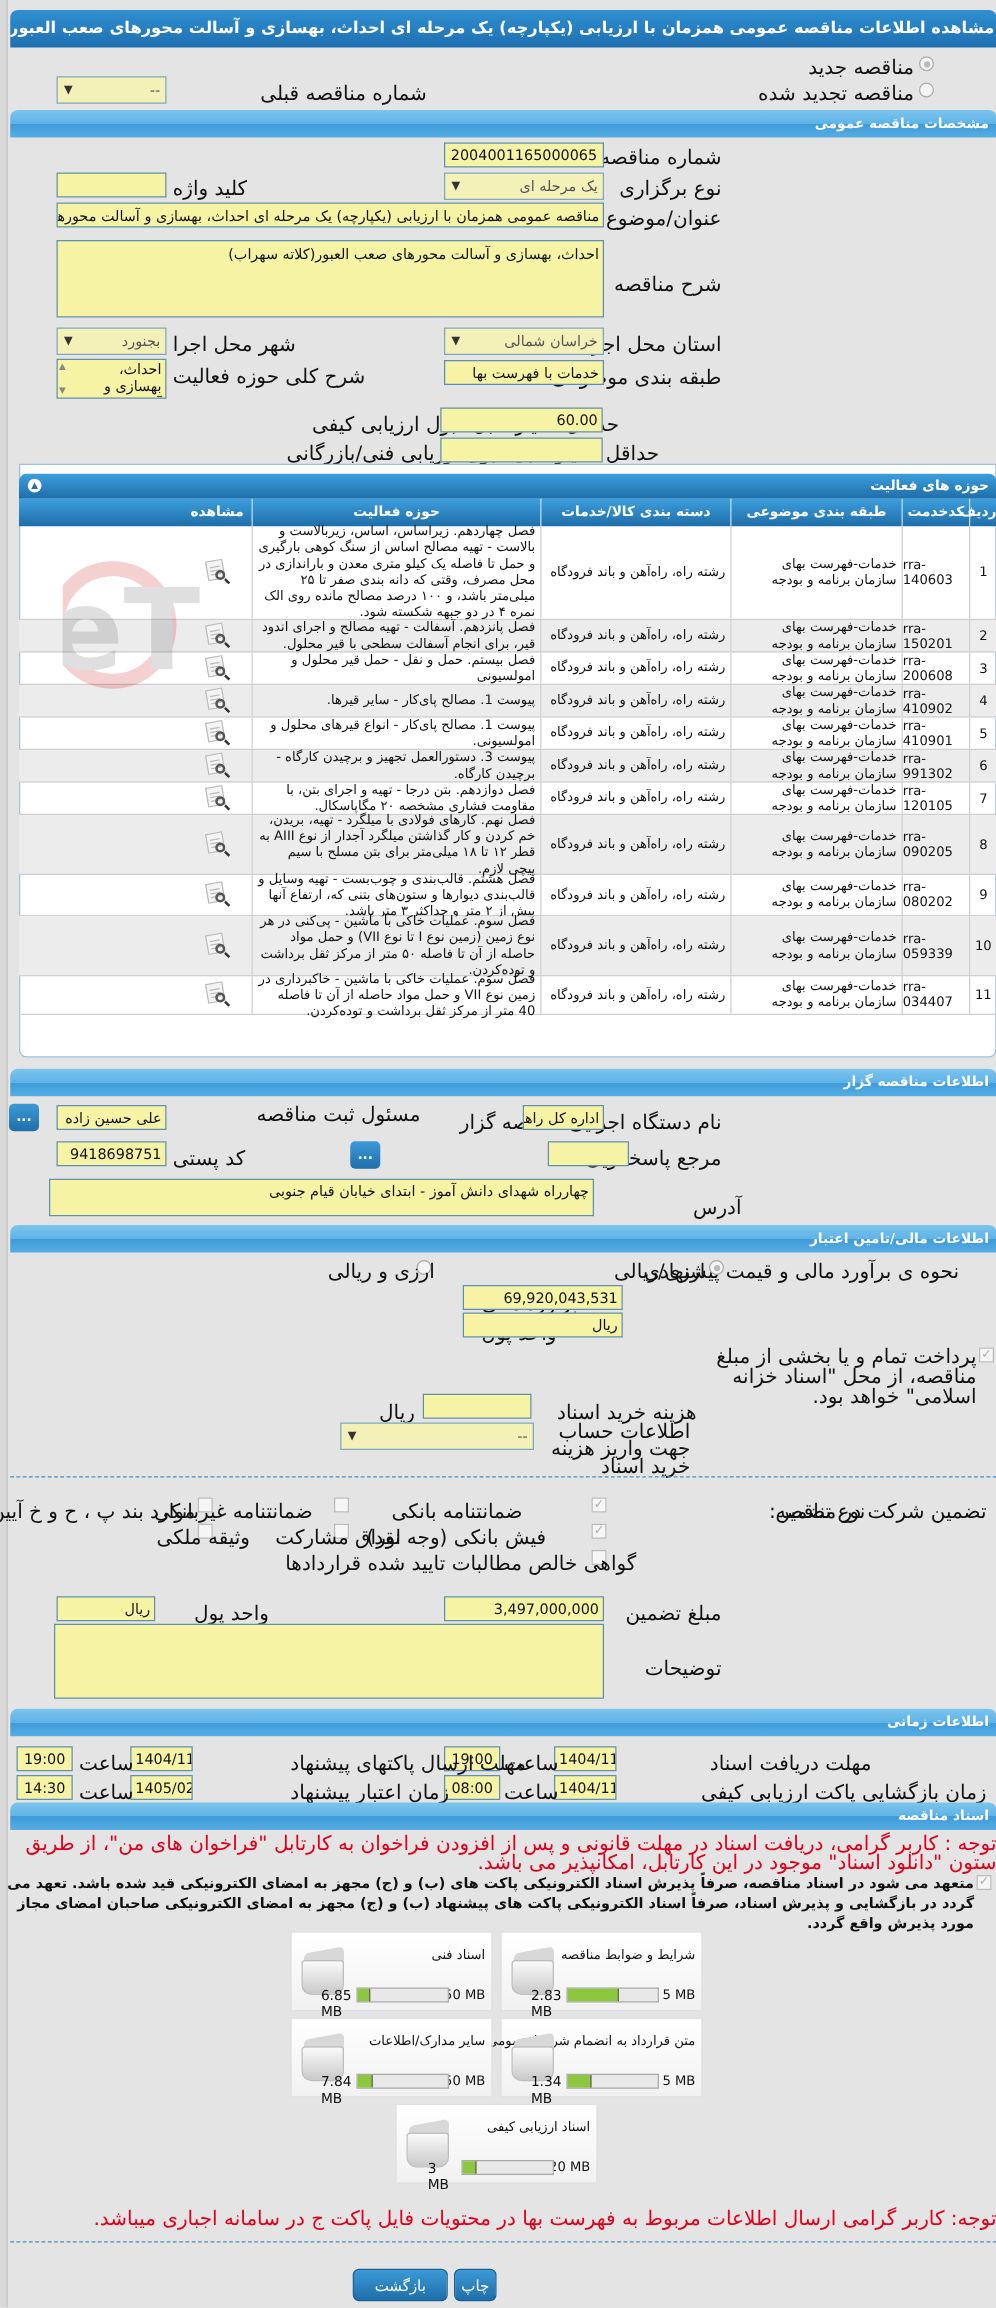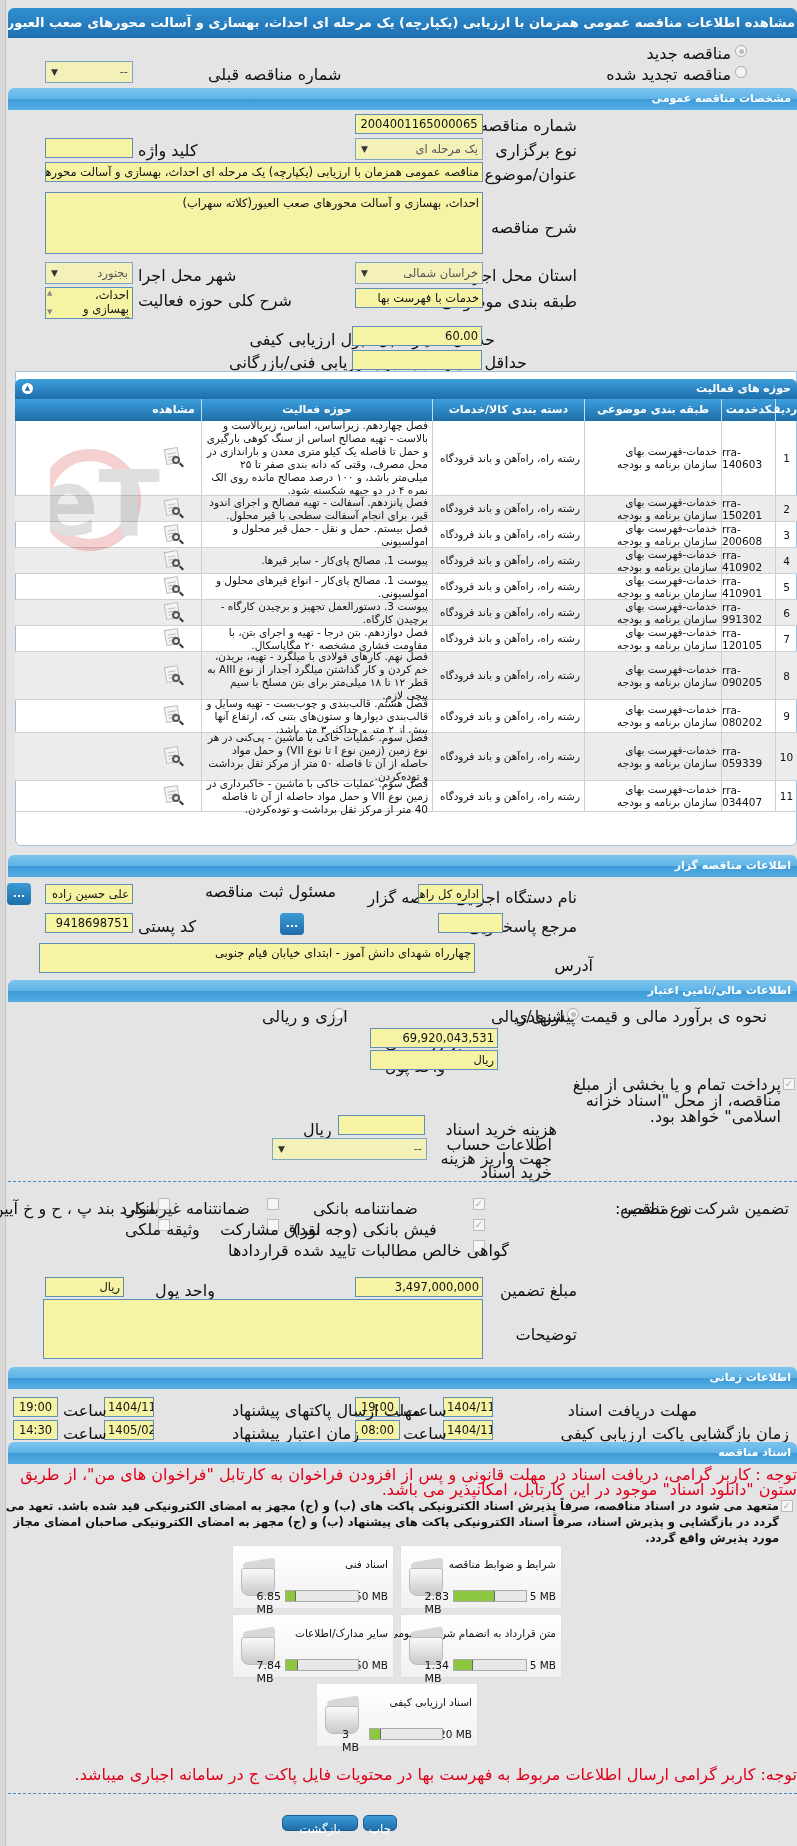--- a/index.html
+++ b/index.html
@@ -72,21 +72,21 @@
   .doc-card .dtitle { position:absolute; right:5px; top:12px; font-size:10.5px; white-space:nowrap; }
   .doc-card .folder { position:absolute; left:6px; top:8px; width:40px; height:44px; }
   .doc-card .folder .back { position:absolute; left:4px; top:6px; width:32px; height:30px; background:#d8d8d8; border-radius:4px; transform:skewY(-10deg); }
   .doc-card .folder .front { position:absolute; left:2px; top:14px; width:34px; height:28px; background:linear-gradient(#fafafa,#c9c9c9); border-radius:3px 3px 8px 8px; border:1px solid #bdbdbd; }
   .doc-card .max { position:absolute; right:5px; top:44px; font-size:10.5px; direction:ltr; }
   .doc-card .used { position:absolute; font-size:11px; top:44px; direction:ltr;margin-left:25px; }
   .doc-card .bar { position:absolute; top:44px; height:12px; width:74px; background:#e8e8e8; border:1px solid #aaa; }
   .doc-card .bar .fill { position:absolute; left:0; top:0; bottom:0; background:#8dc63f; border-right:1px solid #666; }
   .red { color:#e0001b; }
   .bottom-btn {
-    position:absolute; height:16px; border-radius:5px;
+    position:absolute; height:26px; border-radius:5px;
     background: linear-gradient(#3c9ad6, #1e6ea9); color:#fff; text-align:center; line-height:26px; font-size:12px;
     border:1px solid #1a5f93;
   }
   .watermark { position:absolute; left:50px; top:440px; width:600px; height:120px; opacity:0.18; pointer-events:none; }
 </style>
 </head>
 <body>
 
 <div class="leftbar"></div>
 

